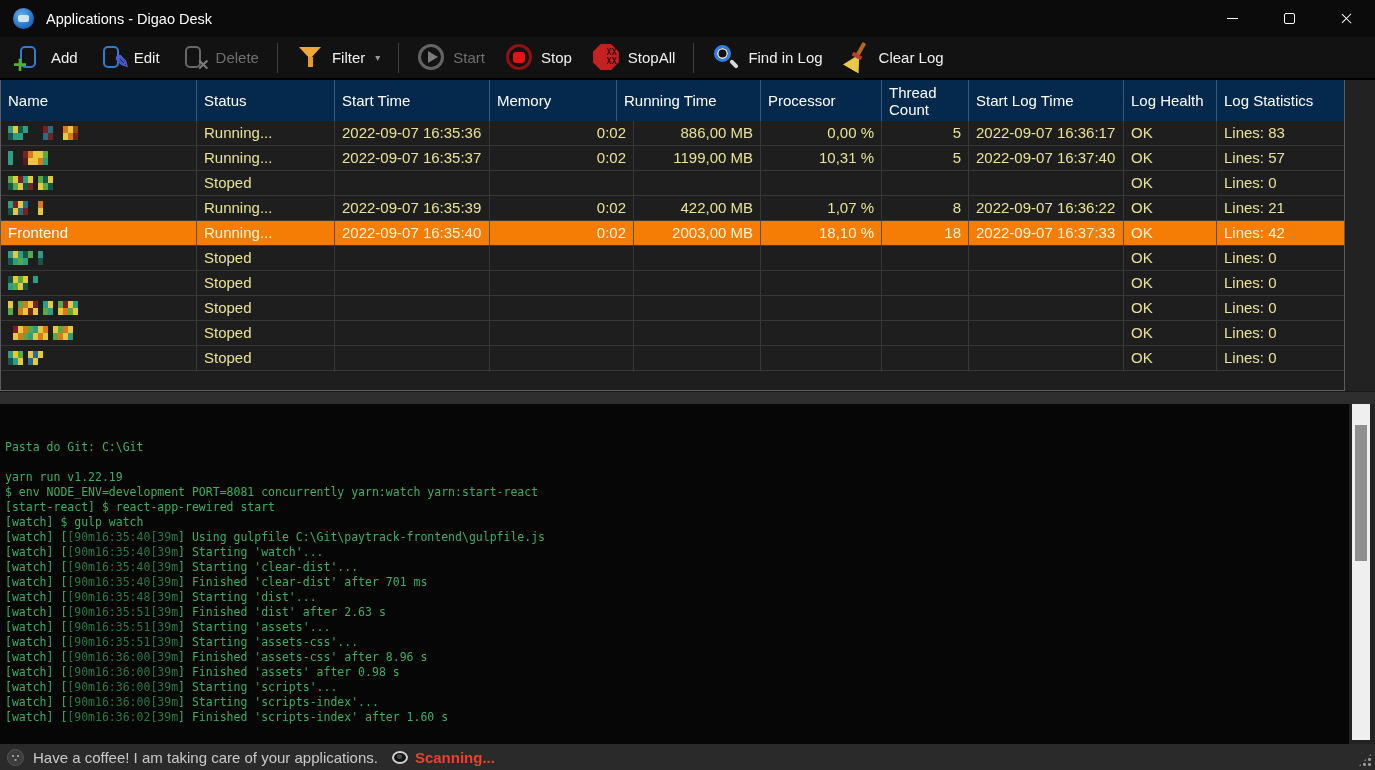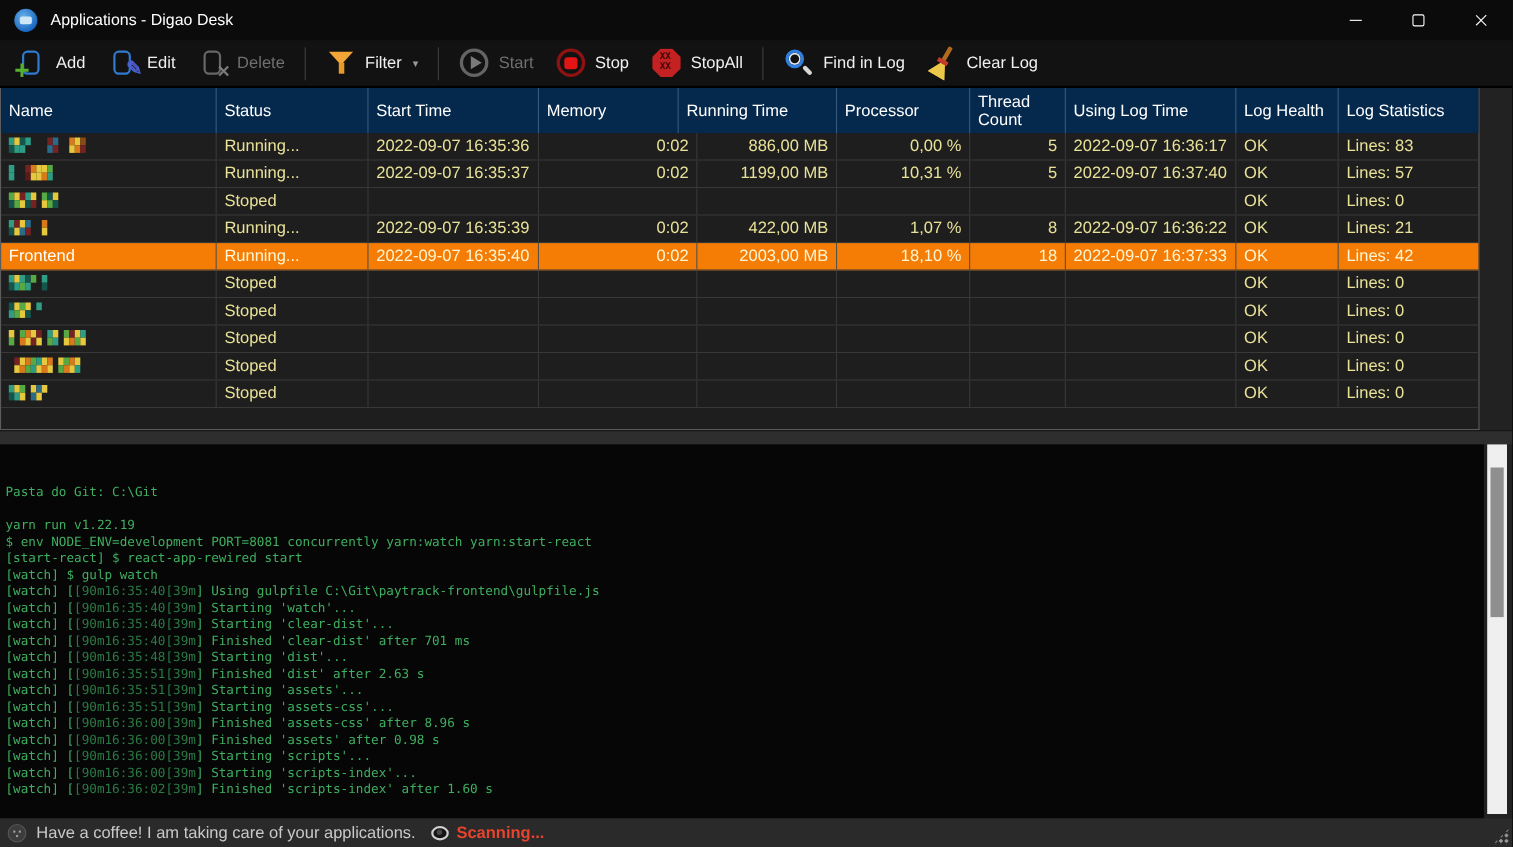--- a/index.html
+++ b/index.html
@@ -46,21 +46,21 @@
        border-left:11px solid transparent;border-right:11px solid transparent;border-top:12px solid #f2a637;}
   .funnel-stem{position:absolute;left:12px;top:14px;width:5px;height:10px;background:#e89a28;}
   .circ{position:absolute;left:1px;top:1px;width:26px;height:26px;border:3px solid #646464;
        border-radius:50%;box-sizing:border-box;}
   .icon-start .tri{position:absolute;left:11px;top:8px;width:0;height:0;
        border-top:6.5px solid transparent;border-bottom:6.5px solid transparent;border-left:10px solid #7a7a7a;}
   .circ.red{border-color:#8e1212;}
   .icon-stop .sq{position:absolute;left:8.5px;top:8.5px;width:11.5px;height:11.5px;border-radius:3px;background:#e31414;}
   .icon-stopall .oct{position:absolute;left:1px;top:1px;width:26px;height:26px;background:#c42222;
        clip-path:polygon(30% 0,70% 0,100% 30%,100% 70%,70% 100%,30% 100%,0 70%,0 30%);}
-  .icon-stopall .xx{position:absolute;left:0;top:3.5px;width:24px;text-align:center;color:#3f0606;
+  .icon-stopall .xx{position:absolute;left:0;top:3.5px;width:24px;text-align:right;color:#3f0606;
        font:bold 8.5px/9.5px "DejaVu Sans Mono",monospace;white-space:pre;}
   .icon-find .lens{position:absolute;left:2px;top:2px;width:17px;height:17px;border:3.5px solid #2f7fe0;
        border-radius:50%;box-sizing:border-box;box-shadow:inset 0 0 0 1.5px #e8e8e8;}
   .icon-find .handle{position:absolute;left:17px;top:19px;width:10px;height:4px;background:#d8d8d8;
        border-radius:2px;transform:rotate(45deg);}
   .icon-clear .broom-handle{position:absolute;left:16px;top:-1px;width:4px;height:14px;background:#b06a20;
        transform:rotate(30deg);border-radius:1px;}
   .icon-clear .broom-band{position:absolute;left:9px;top:11px;width:10px;height:4px;background:#c23b2a;
        transform:rotate(30deg);}
   .icon-clear .broom-head{position:absolute;left:2px;top:14px;width:18px;height:13px;background:#ecc84a;
@@ -208,21 +208,21 @@
 
   <div class="table">
     <div class="thead" id="thead">
         <div class="th" style="width: 196px;">Name</div>
         <div class="th" style="width: 138px;">Status</div>
         <div class="th" style="width: 155px;">Start Time</div>
         <div class="th" style="width: 127px;">Memory</div>
         <div class="th" style="width: 144px;">Running Time</div>
         <div class="th" style="width: 121px;">Processor</div>
         <div class="th" style="width: 87px;">Thread Count</div>
-        <div class="th" style="width: 155px;">Using Log Time</div>
+        <div class="th" style="width: 155px;">Start Log Time</div>
         <div class="th" style="width: 93px;">Log Health</div>
         <div class="th" style="width: 129px;">Log Statistics</div>
       </div>
     <div class="tbody" id="tbody">
         <div class="tr">
           <div class="td align-left" style="width: 196px;"><span class="mosaic">
               <span class="mblock">
                 <span class="mtop" style="background: rgb(47, 157, 131);"></span>
                 <span class="mbot" style="background: rgb(20, 86, 75);"></span>
               </span>

